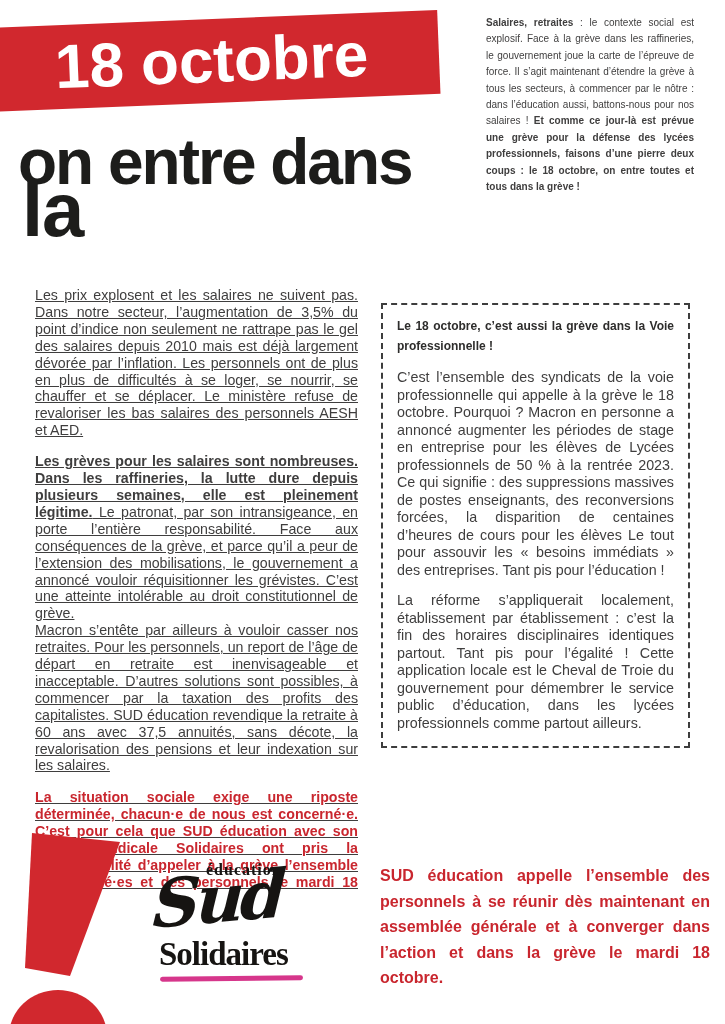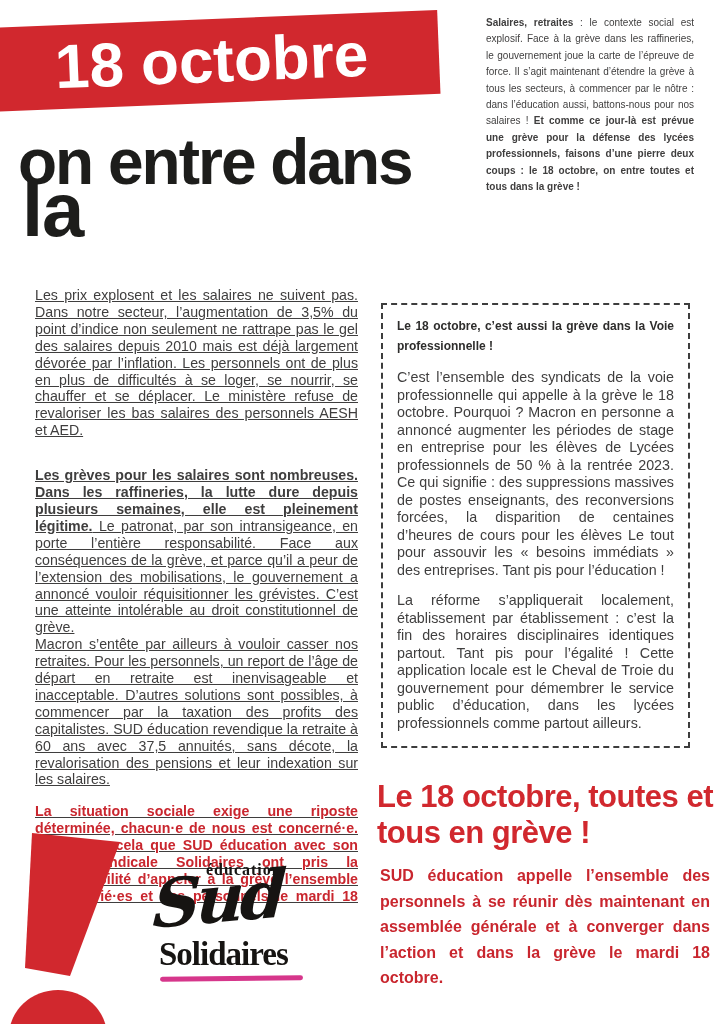--- a/index.html
+++ b/index.html
@@ -25,21 +25,21 @@
     font-weight:bold;color:#1d1d1b;letter-spacing:-1px;
   }
   .title-greve{
     position:absolute;left:106px;top:153px;font-size:118px;line-height:1;
     font-weight:bold;color:#d1282e;letter-spacing:-3px;white-space:nowrap;
   }
   
   .jc{text-align:justify;hyphens:auto;-webkit-hyphens:auto;}
   .col-left{position:absolute;left:35px;top:287px;width:323px;font-size:14.2px;line-height:16.9px;text-decoration:underline;}
   .col-left p{margin:0;}
-  .col-left .gap-top{margin-top:28px;}
+  .col-left .gap-top{margin-top:14px;}
   .b{font-weight:bold;}
   .red-p{color:#c9262e;font-weight:bold;margin-top:15px !important;}
   .col-intro{
     position:absolute;left:486px;top:15px;width:208px;
     font-size:10px;line-height:16.4px;
   }
   
   .dashed-box{
     position:absolute;left:381px;top:303px;width:309px;box-sizing:border-box;
     border:2px dashed #3d3d3d;padding:12px 14px 14px 14px;
@@ -101,21 +101,20 @@
     <p class="jc">Macron s’entête par ailleurs à vouloir casser nos retraites. Pour les personnels, un report de l’âge de départ en retraite est inenvisageable et inacceptable. D’autres solutions sont possibles, à commencer par la taxation des profits des capitalistes. SUD éducation revendique la retraite à 60 ans avec 37,5 annuités, sans décote, la revalorisation des pensions et leur indexation sur les salaires.</p>
     <p class="jc red-p">La situation sociale exige une riposte déterminée, chacun·e de nous est concerné·e. C’est pour cela que SUD éducation avec son Union syndicale Solidaires ont pris la responsabilité d’appeler à la grève l’ensemble des salarié·es et des personnels le mardi 18 octobre.</p>
   </div>
 
   <div class="dashed-box">
     <h3>Le 18 octobre, c’est aussi la grève dans la Voie professionnelle !</h3>
     <p class="jc">C’est l’ensemble des syndicats de la voie professionnelle qui appelle à la grève le 18 octobre. Pourquoi ? Macron en personne a annoncé augmenter les périodes de stage en entreprise pour les élèves de Lycées professionnels de 50 % à la rentrée 2023. Ce qui signifie : des suppressions massives de postes enseignants, des reconversions forcées, la disparition de centaines d’heures de cours pour les élèves Le tout pour assouvir les « besoins immédiats » des entreprises. Tant pis pour l’éducation !</p>
     <p class="jc">La réforme s’appliquerait localement, établissement par établissement : c’est la fin des horaires disciplinaires identiques partout. Tant pis pour l’égalité ! Cette application locale est le Cheval de Troie du gouvernement pour démembrer le service public d’éducation, dans les lycées professionnels comme partout ailleurs.</p>
   </div>
 
-  <h2 class="cta-heading">Le 18 octobre, toutes et tous en grève !</h2>
   <p class="cta-body jc">SUD éducation appelle l’ensemble des personnels à se réunir dès maintenant en assemblée générale et à converger dans l’action et dans la grève le mardi 18 octobre.</p>
 
   <svg class="excl" viewBox="0 0 125 196" aria-hidden="true">
     <polygon points="24,5 112,14 62,148 17,140" fill="#d1282e"></polygon>
     <ellipse cx="50" cy="208" rx="49" ry="46" fill="#d1282e"></ellipse>
   </svg>
 
   <div class="logo">
     <span class="logo-edu">éducation</span>
     <span class="logo-sud">Sud</span>

